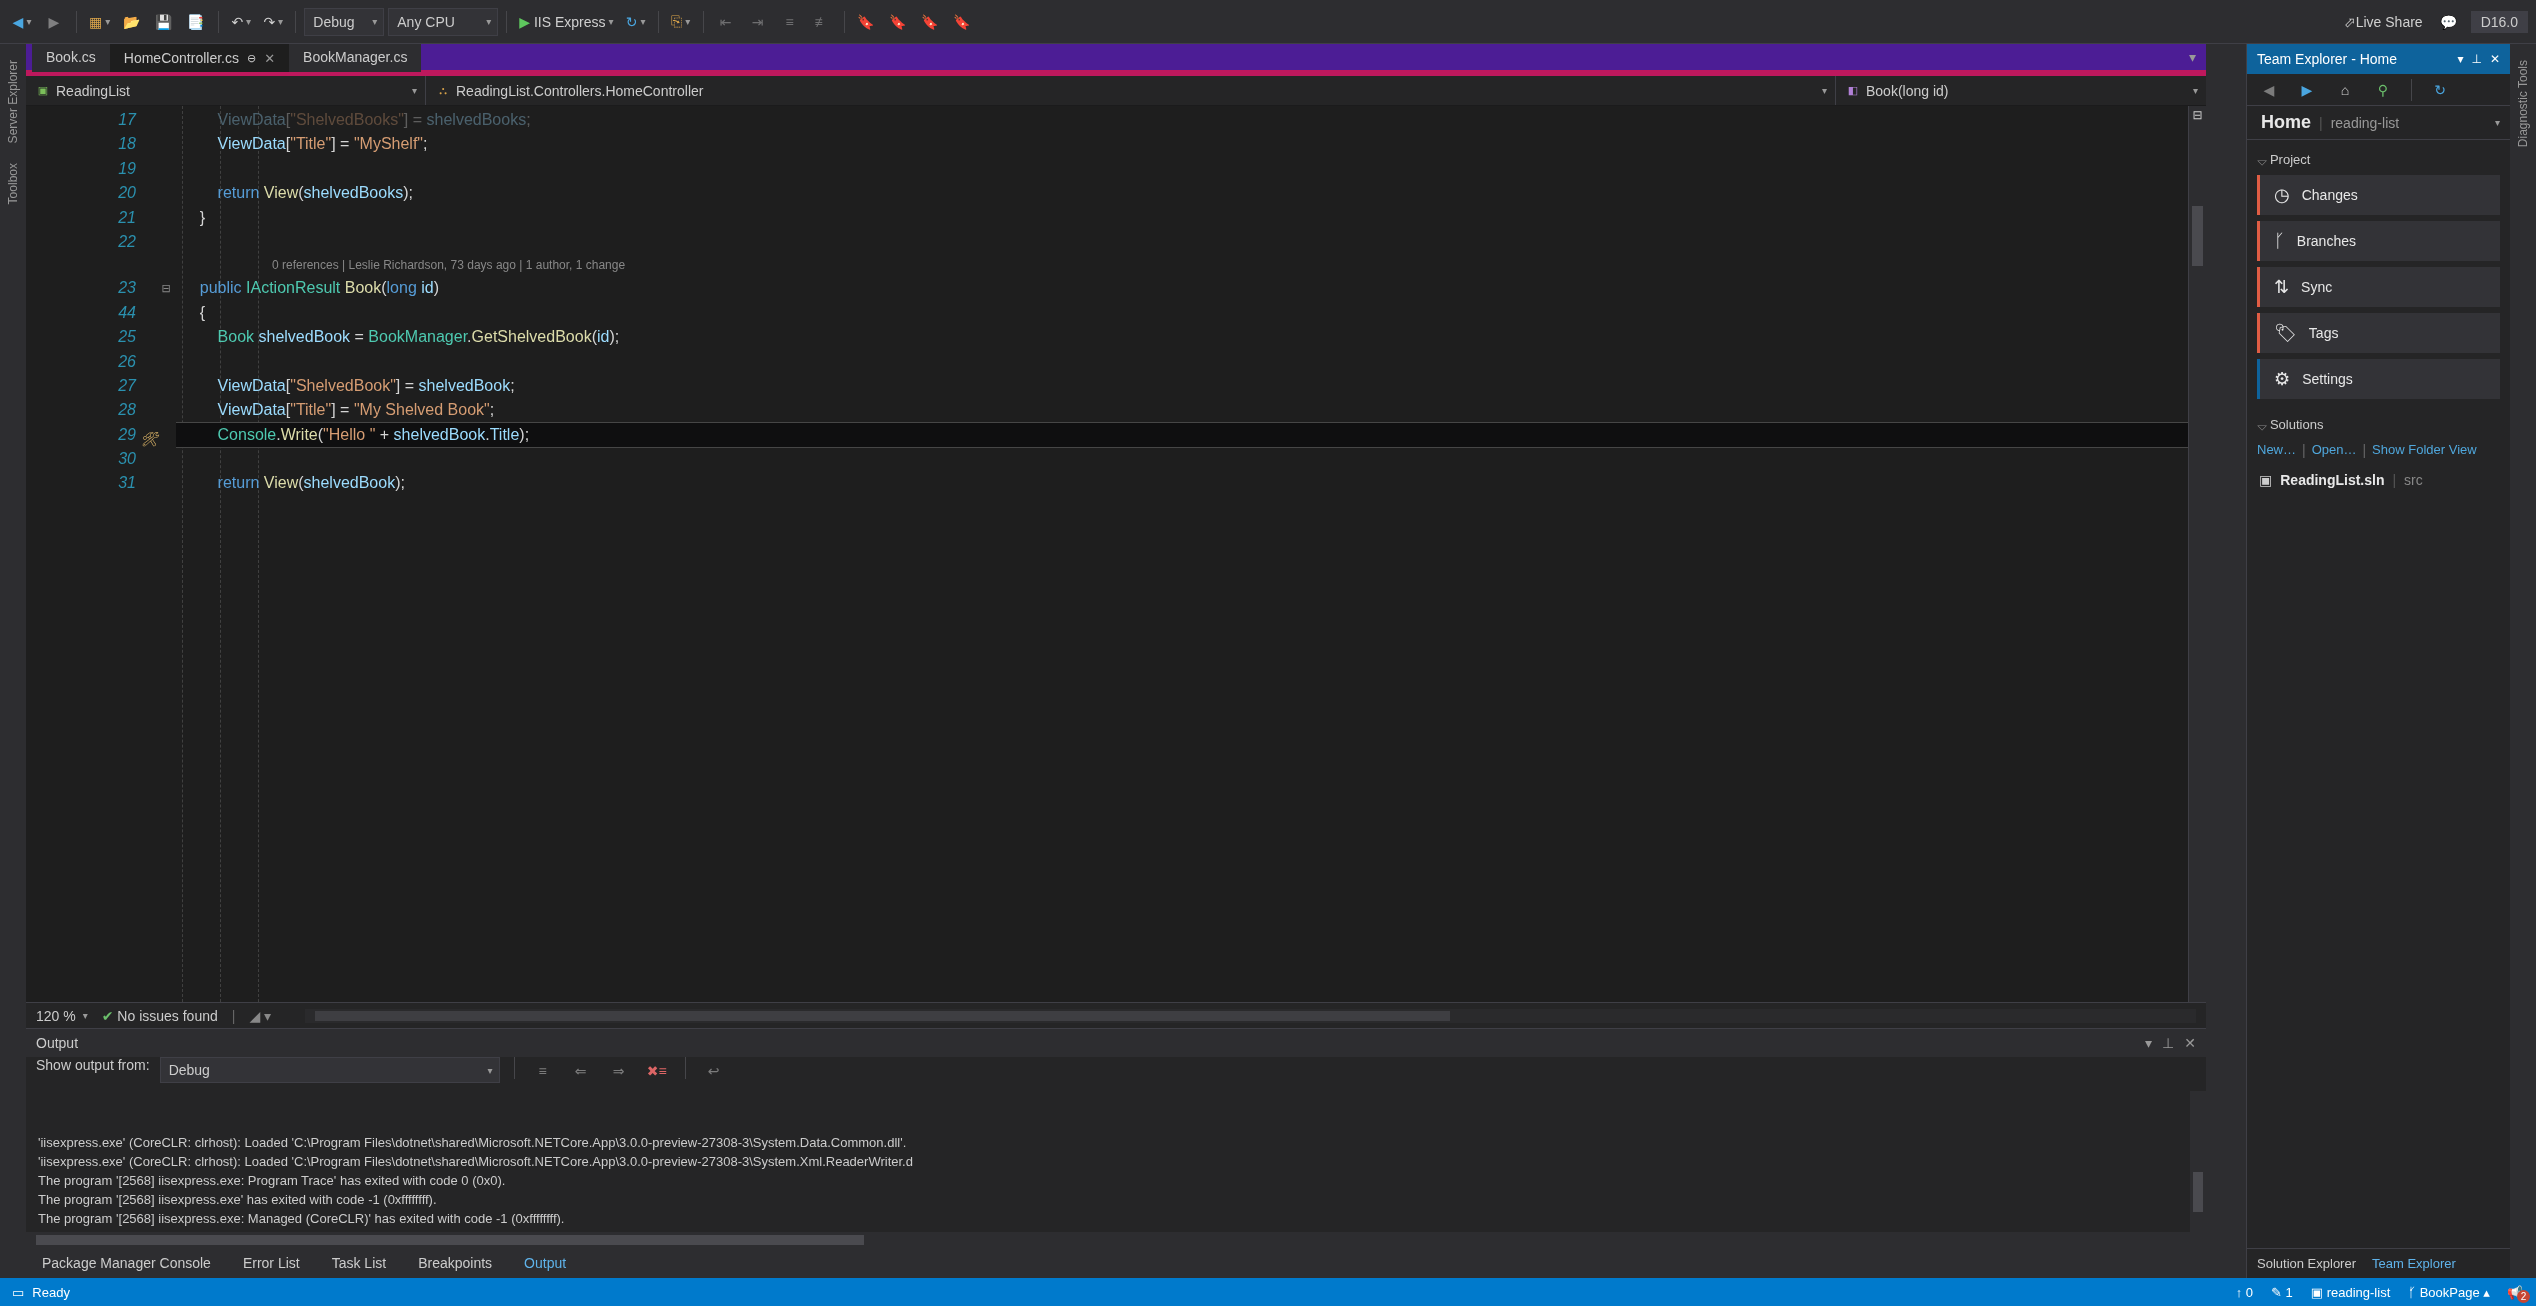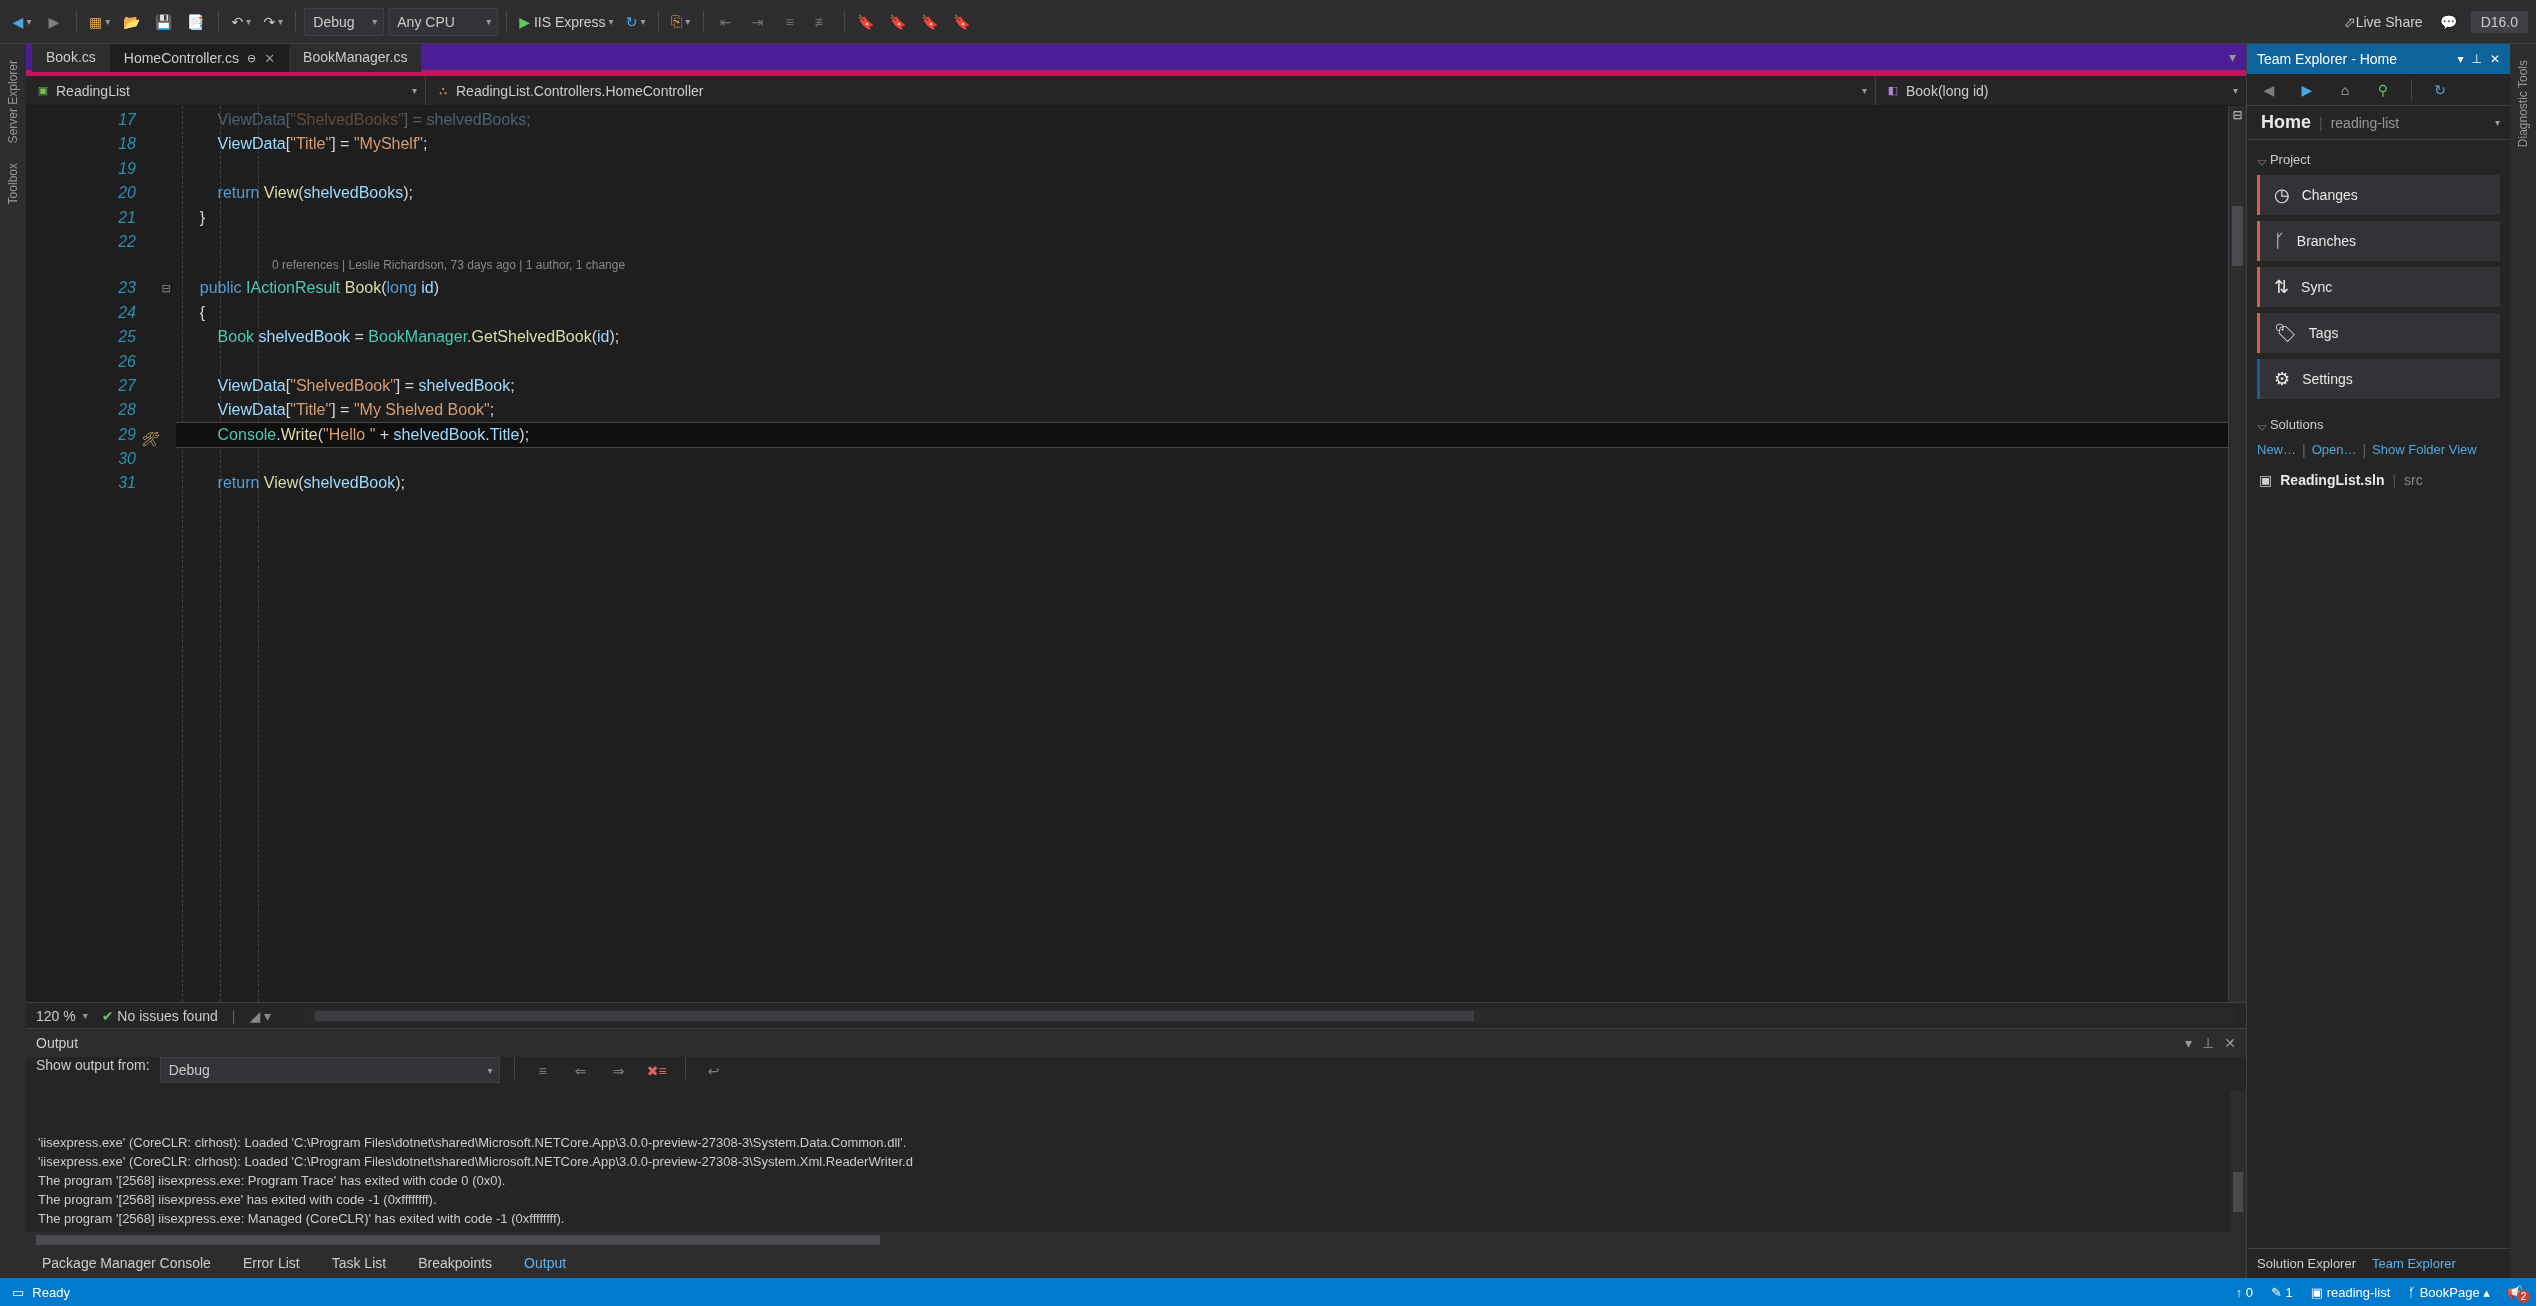--- a/index.html
+++ b/index.html
@@ -83,21 +83,21 @@
 .op-hbar { height:16px; background:#2d2d30; position:relative; }
 .op-hthumb { position:absolute; top:3px; bottom:3px; left:10px; width:38%; background:#4a4a4f; }
 
 
 .bottom-tabs { height:30px; background:#2d2d30; display:flex; align-items:center; padding:0 10px; gap:20px; }
 .bottom-tabs .btab { color:#ccc; cursor:pointer; padding:4px 6px; }
 .bottom-tabs .btab.active { color:#5fb3ea; }
 
 
 .right-rail { width:26px; background:#2d2d30; display:flex; flex-direction:column; align-items:center; padding-top:6px; color:#999; }
-.right-panel { width:264px; background:#252526; border-left:1px solid #3f3f46; display:flex; flex-direction:column; }
+.right-panel { width:264px; background:#252526; border-left:1px solid #3f3f46; display:flex; flex-direction:column;margin-left:40px; }
 .rp-title { height:30px; background:#0e639c; color:#fff; display:flex; align-items:center; padding:0 10px; gap:8px; }
 .rp-title-right { margin-left:auto; display:flex; gap:8px; font-size:12px; }
 .rp-tb { height:32px; display:flex; align-items:center; padding:0 8px; gap:10px; color:#ccc; border-bottom:1px solid #3f3f46; }
 .rp-header { height:34px; display:flex; align-items:center; padding:0 14px; gap:8px; border-bottom:1px solid #3f3f46; position:relative; }
 .rp-header::after { content:"▾"; position:absolute; right:10px; color:#999; font-size:10px; }
 .rp-header .h1 { font-size:18px; font-weight:600; color:#e8e8e8; }
 .rp-header .h2 { color:#999; }
 .rp-body { flex:1; overflow:auto; padding:8px 10px; }
 .rp-section-title { color:#ccc; font-size:13px; padding:4px 2px 8px; display:flex; align-items:center; gap:4px; }
 .rp-section-title::before { content:"◿"; font-size:9px; transform:rotate(45deg); color:#888; }
@@ -213,21 +213,21 @@
     <div class="editor">
       <div class="gutter" id="gutter">
           <div class="gutter-line">17</div>
           <div class="gutter-line">18</div>
           <div class="gutter-line">19</div>
           <div class="gutter-line">20</div>
           <div class="gutter-line">21</div>
           <div class="gutter-line">22</div>
           <div class="gutter-line" style="height: 22px;"></div>
           <div class="gutter-line">23</div>
-          <div class="gutter-line">24</div>
+          <div class="gutter-line">44</div>
           <div class="gutter-line">25</div>
           <div class="gutter-line">26</div>
           <div class="gutter-line">27</div>
           <div class="gutter-line">28</div>
           <div class="gutter-line">29<span class="screwdriver">🛠</span></div>
           <div class="gutter-line">30</div>
           <div class="gutter-line">31</div>
         </div>
       <div class="fold-col" id="foldcol">
           <div class="fold-line"></div>

